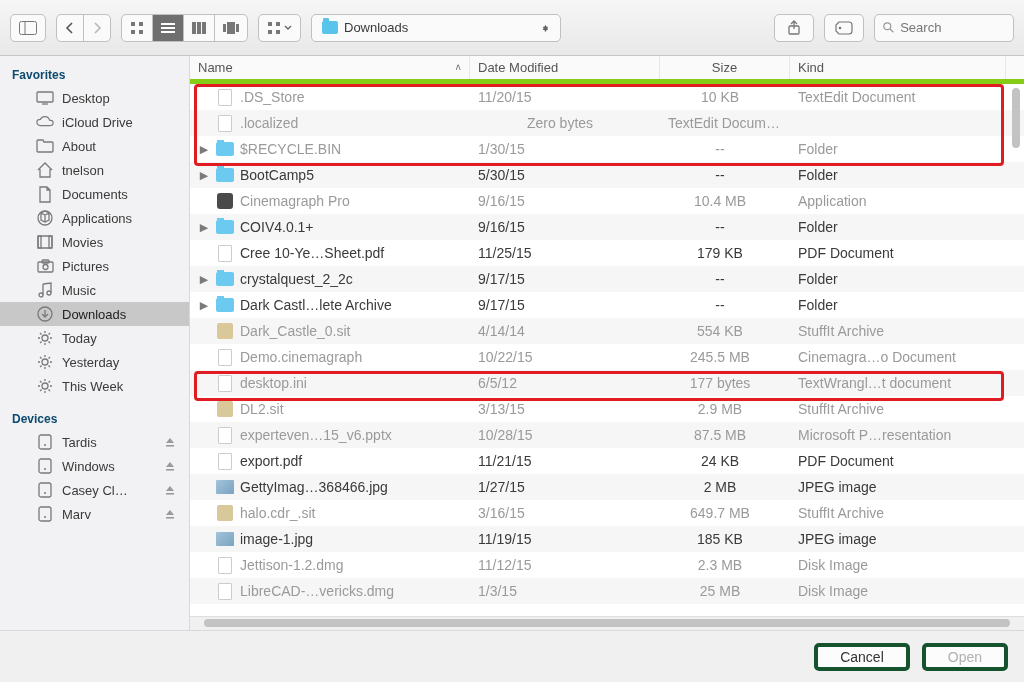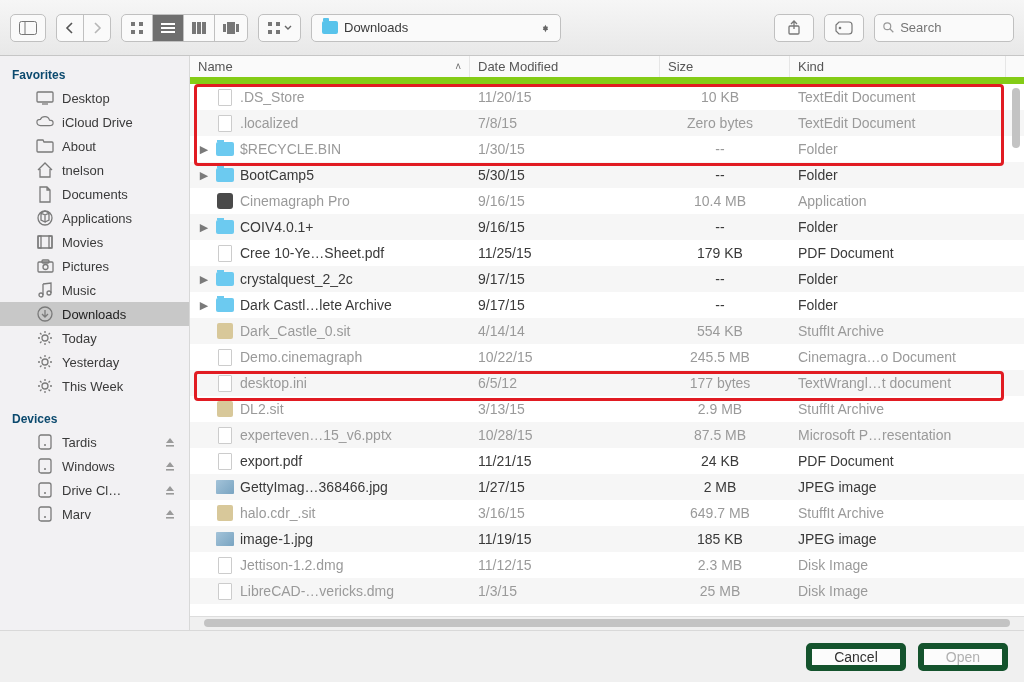--- a/index.html
+++ b/index.html
@@ -35,21 +35,21 @@
   .sidebar { width:190px; background:#f2f1f3; border-right:1px solid #d8d8d8; overflow-y:auto; padding-top:6px; }
   .sb-heading { font-size:12px; font-weight:600; color:#0c4a6e; padding:6px 12px 4px; }
   .sb-item { display:flex; align-items:center; gap:8px; padding:3px 12px 3px 36px; color:#3a3a3a; user-select:none; }
   .sb-item .icon { width:18px; height:18px; display:flex; align-items:center; justify-content:center; color:#7a7a7a; }
   .sb-item.selected { background:#c8c8c8; color:#222; }
   .sb-item.selected .icon { color:#555; }
   .eject { margin-left:auto; color:#9a9a9a; width:12px; }
 
   
   .filepane { flex:1; display:flex; flex-direction:column; background:#fff; position:relative; }
-  .cols { display:grid; grid-template-columns: 280px 190px 130px 1fr 18px; align-items:center; height:28px; border-bottom:7px solid #84cc16; font-size:13px; color:#555; background:#fafafa; }
+  .cols { display:grid; grid-template-columns: 280px 190px 130px 1fr 18px; align-items:center; height:28px; border-bottom:5px solid #84cc16; font-size:13px; color:#555; background:#fafafa; }
   .cols > div { padding:0 8px; border-right:1px solid #e6e6e6; display:flex; align-items:center; height:100%; }
   .cols > div:last-child { border-right:none; }
   .sort-ind { margin-left:auto; font-size:10px; color:#666; }
   .rows { flex:1; overflow:hidden; position:relative; }
   .row { display:grid; grid-template-columns: 280px 190px 130px 1fr 18px; align-items:center; height:26px; font-size:14px; }
   .row:nth-child(even) { background:#f6f6f6; }
   .row > div { padding:0 8px; white-space:nowrap; overflow:hidden; text-overflow:ellipsis; }
   .row.dim { color:#9a9a9a; }
   .namecell { display:flex; align-items:center; gap:6px; }
   .disclosure { width:12px; text-align:center; color:#7a7a7a; font-size:11px; }
@@ -66,21 +66,21 @@
   .hl1 { top:0px; height:82px; }
   .hl2 { top:287px; height:30px; }
 
   .scrollbar-v { position:absolute; right:2px; top:4px; width:12px; height:98%; background:transparent; }
   .scrollbar-v .thumb { width:8px; height:60px; background:#c3c3c3; border-radius:4px; margin-left:2px; }
   .scrollbar-h { height:14px; background:#f0f0f0; border-top:1px solid #ddd; position:relative; }
   .scrollbar-h .thumb { position:absolute; left:14px; right:14px; top:2px; height:8px; background:#c3c3c3; border-radius:4px; }
 
   
   .footer { height:52px; border-top:1px solid #d9d9d9; background:#f0f0f0; display:flex; align-items:center; justify-content:flex-end; padding:0 16px; gap:12px; }
-  .ft-btn { height:28px; padding:0 22px; border-radius:5px; border:6px solid #14532d; background:#fcfcfc; font-size:14px; color:#333; display:flex; align-items:center; }
+  .ft-btn { height:28px; padding:0 22px; border-radius:5px; border:4px solid #14532d; background:#fcfcfc; font-size:14px; color:#333; display:flex; align-items:center; }
   .ft-btn.disabled { color:#b0b0b0;text-align:right; }
 
   svg { display:block; }
 </style>
 </head>
 <body>
 
 <div class="toolbar">
   <div class="tb-group">
     <div class="tb-btn">
@@ -334,21 +334,21 @@
             </svg>
           </span>
         </div>
         <div class="sb-item">
           <span class="icon">
             <svg width="14" height="16" viewBox="0 0 14 16">
               <rect x="1" y="1" width="12" height="14" rx="2" stroke="#7a7a7a" stroke-width="1.3" fill="none"></rect>
               <circle cx="7" cy="11" r="1" fill="#7a7a7a"></circle>
             </svg>
           </span>
-          <span>Drive Cl…</span>
+          <span>Casey Cl…</span>
           <span class="eject">
             <svg width="10" height="10" viewBox="0 0 10 10">
               <path d="M5 1 L9 6 L1 6 Z" fill="#9a9a9a"></path>
               <rect x="1" y="8" width="8" height="1.6" fill="#9a9a9a"></rect>
             </svg>
           </span>
         </div>
         <div class="sb-item">
           <span class="icon">
             <svg width="14" height="16" viewBox="0 0 14 16">
@@ -369,21 +369,21 @@
 
   <div class="filepane">
     <div class="cols">
       <div>
           <span>Name</span>
           <span class="sort-ind">˄</span>
         </div>
       <div>
           <span>Date Modified</span>
         </div>
-      <div style="justify-content:flex-start">
+      <div style="justify-content:center">
           <span>Size</span>
         </div>
       <div>
           <span>Kind</span>
         </div>
       <div></div>
     </div>
     <div class="rows" id="rows">
       <div class="row dim">
           <div class="namecell">
@@ -399,21 +399,20 @@
           <div></div>
         </div>
         <div class="row dim">
           <div class="namecell">
             <span class="disclosure"></span>
             <span class="file-icon">
               <span class="ficon-doc"></span>
             </span>
             <span>.localized</span>
           </div>
-          <div>7/8/15</div>
           <div class="sizecell">Zero bytes</div>
           <div>TextEdit Document</div>
           <div></div>
         </div>
         <div class="row dim">
           <div class="namecell">
             <span class="disclosure">▶</span>
             <span class="file-icon">
               <span class="ficon-folder"></span>
             </span>

